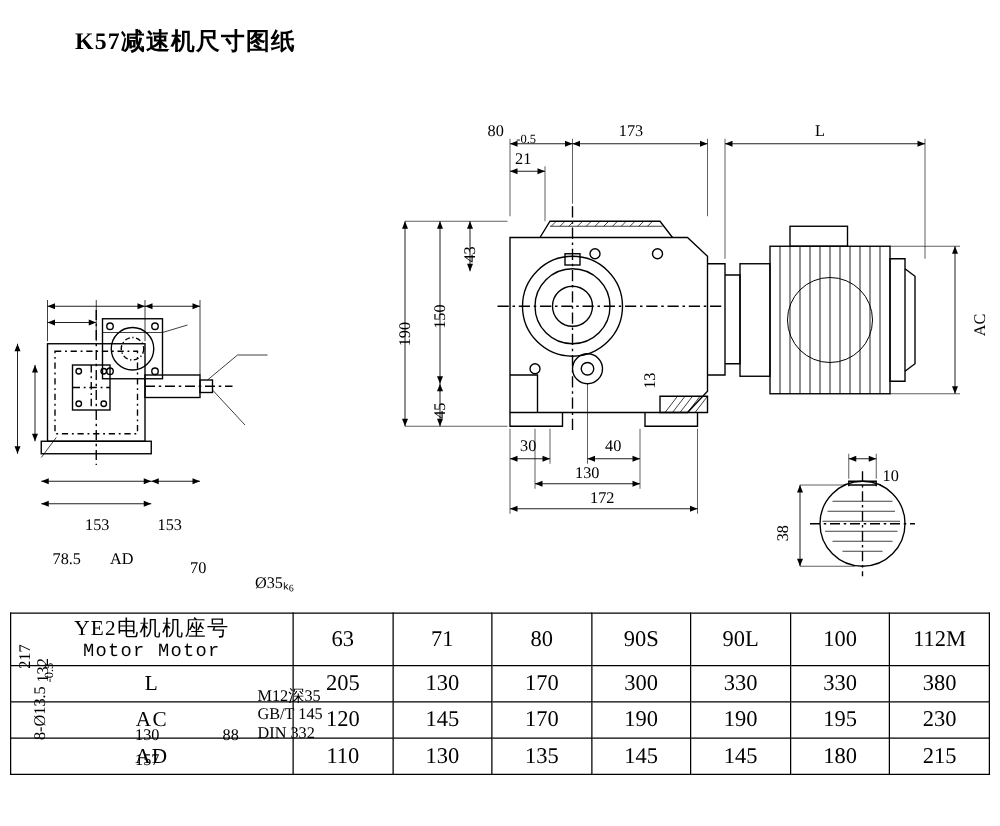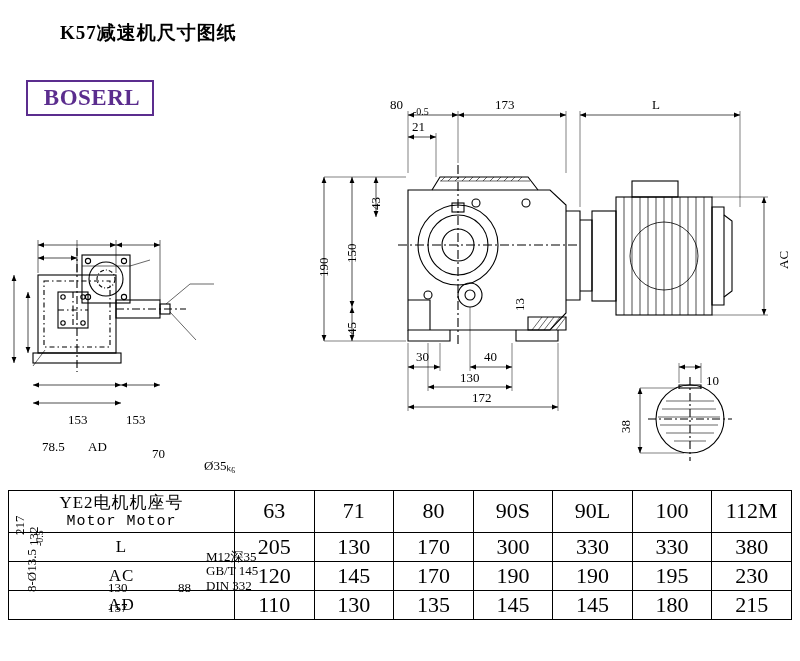--- a/index.html
+++ b/index.html
@@ -58,44 +58,41 @@
     left:8px;top:490px;
     width:784px;
     border-collapse:collapse;
     table-layout:fixed;
     border-radius:32px;
   }
   #spec-table td{
     border:1px solid #000;
     text-align:center;
     font-family:"Liberation Serif", serif;
-    font-size:22px;
+    font-size:18px;
     height:28px;
     padding:0;
   }
   #spec-table td.head-label{
     font-size:17px;
     line-height:1.15;
     padding:2px 0;
   }
   #spec-table td.head-label .cn{font-size:17px;letter-spacing:1px;}
   #spec-table td.head-label .en{font-size:15px;font-family:"Liberation Mono", monospace;letter-spacing:1px;}
   #spec-table col.first{width:226px;}
   #spec-table td.rowlabel{font-size:17px;letter-spacing:1px;}
 </style>
 </head>
 <body>
 
 <div class="wrap">
 
   <div class="abs" id="page-title">K57减速机尺寸图纸</div>
 
-  <div class="abs" id="logo-box">
-    <div id="logo-text">BOSERL</div>
-  </div>
 
   <div class="abs" style="left:0px;top:200px;width:260px;height:240px;">
     <svg width="260" height="240" viewBox="0 0 260 240">
       <g stroke="#000" fill="none" stroke-width="1.1">
 
         <rect x="38" y="75" width="78" height="78"></rect>
         <rect x="44" y="81" width="66" height="66" stroke-dasharray="5,3,1.5,3"></rect>
 
         <rect x="82" y="55" width="48" height="48"></rect>
 

